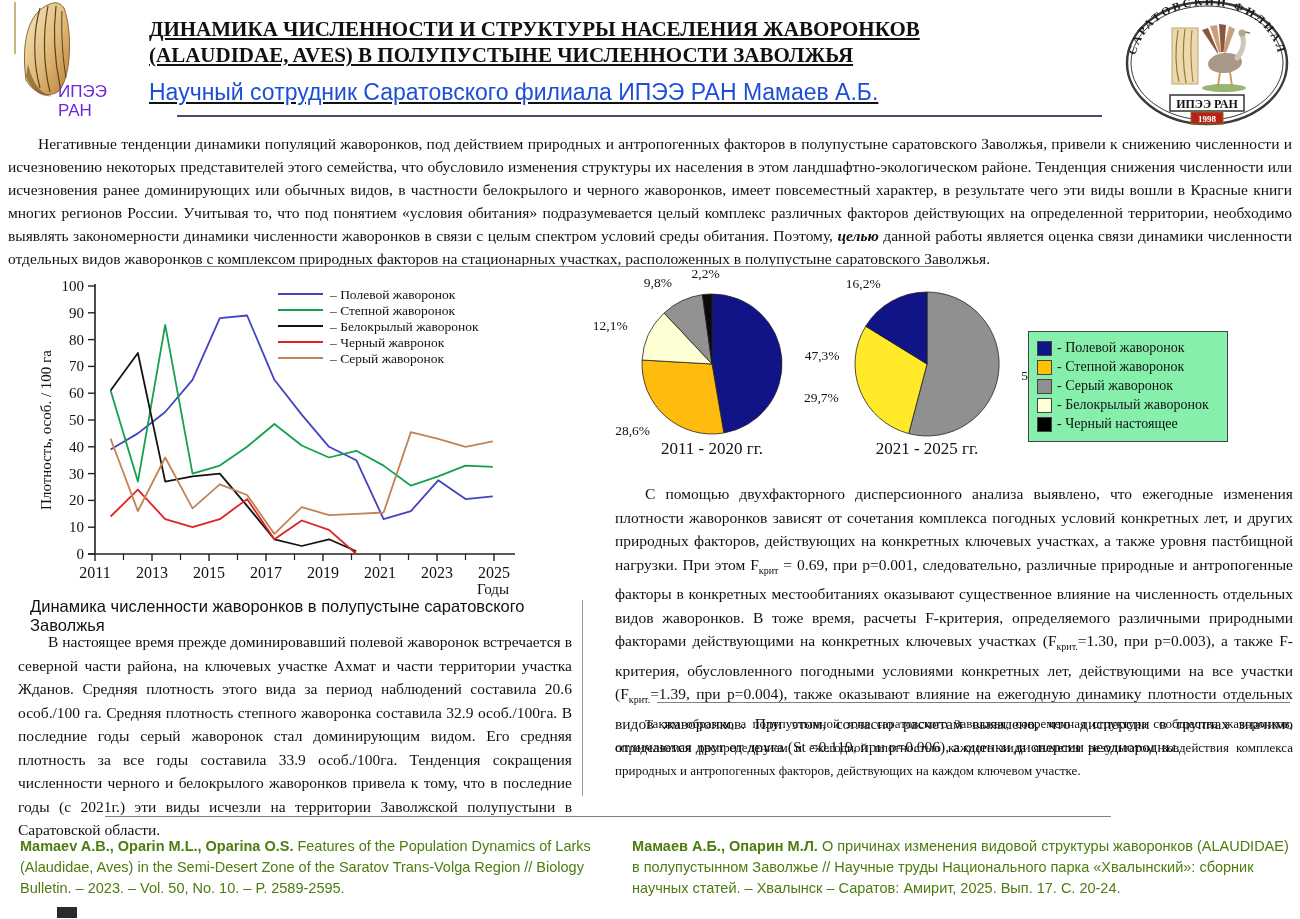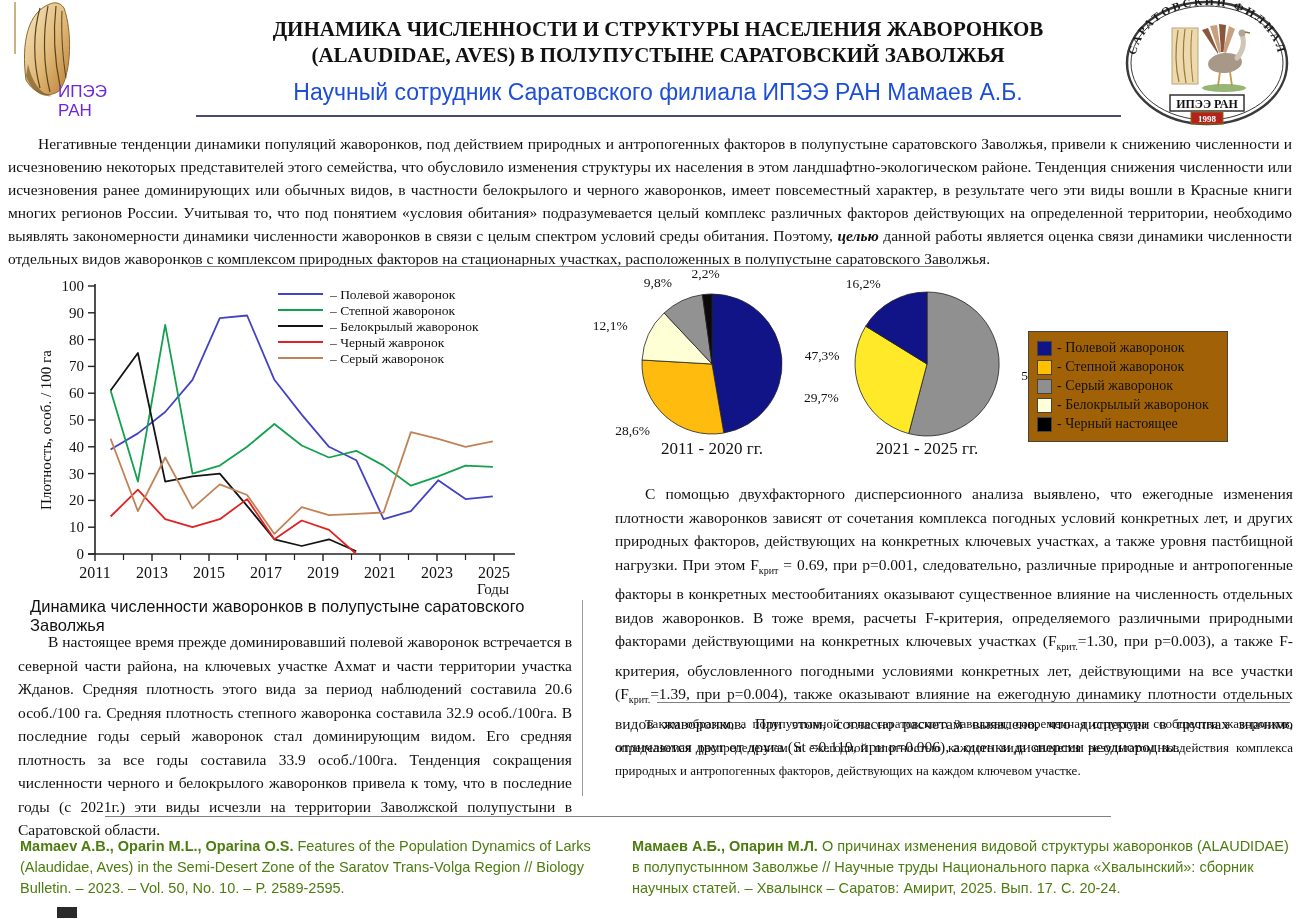--- a/index.html
+++ b/index.html
@@ -5,21 +5,21 @@
   html,body{margin:0;padding:0;}
   body{width:1300px;height:919px;position:relative;background:#ffffff;overflow:hidden;
        font-family:"Liberation Serif",serif;color:#111;}
   .abs{position:absolute;}
 
   
   .logo-left{left:8px;top:2px;width:125px;height:124px;}
   .logo-left svg{position:absolute;left:2px;top:0;}
   .logo-left .inst{position:absolute;left:50px;top:80px;font-family:"Liberation Sans",sans-serif;
                    font-size:17px;line-height:19px;color:#6d28d9;}
-  .title-block{left:168px;top:16px;width:980px;text-align:center;}
+  .title-block{left:149px;top:16px;width:980px;text-align:left;text-decoration:underline;}
   .title-line{font-weight:bold;font-size:21px;line-height:26px;font-family:"Liberation Serif",serif;}
   .subtitle{margin-top:11px;font-family:"Liberation Sans",sans-serif;font-size:23px;color:#1d4ed8;}
   .title-rule{margin:9px auto 0 auto;width:925px;border-top:2px solid #4a4a72;height:0;}
   .seal{left:1122px;top:0px;width:170px;height:128px;}
 
   
   .intro{left:8px;top:132px;width:1284px;font-size:15.5px;line-height:23px;text-align:justify;}
   .intro p{margin:0;text-indent:30px;}
   .em-goal{font-weight:bold;font-style:italic;}
   .hr{border-top:1px solid #808080;height:0;}
@@ -29,21 +29,21 @@
   .line-chart{left:25px;top:280px;}
   .chart-caption{left:30px;top:597px;width:550px;text-align:left;
                  font-family:"Liberation Sans",sans-serif;font-size:16.5px;color:#111;}
   .left-para{left:18px;top:630px;width:554px;font-size:15.5px;line-height:23.5px;text-align:justify;}
   .left-para p{margin:0;text-indent:30px;}
   .v-divider{left:582px;top:600px;height:196px;border-left:1px solid #9a9a9a;width:0;}
 
   
   .pies{left:605px;top:276px;overflow:visible;}
   svg{overflow:visible;}
-  .pie-legend{left:1028px;top:331px;width:182px;border:1.2px solid #444;background:#a16207;
+  .pie-legend{left:1028px;top:331px;width:182px;border:1.2px solid #444;background:#86efac;
               padding:5px 8px 6px 8px;font-size:14px;}
   .pl-row{display:flex;align-items:center;gap:5px;margin:3px 0;}
   .pl-swatch{display:inline-block;width:13px;height:13px;border:1px solid #444;flex:0 0 auto;}
   .stats-para{left:615px;top:482px;width:678px;font-size:15.5px;line-height:23.5px;text-align:justify;}
   .stats-para p{margin:0;text-indent:30px;}
   .stats-para sub{font-size:10px;}
   .hr-right{left:657px;top:702px;width:633px;}
   .conclusion{left:615px;top:712px;width:678px;font-size:13px;line-height:23.5px;text-align:justify;}
   .conclusion p{margin:0;text-indent:30px;}
   .hr-bottom{left:105px;top:816px;width:1006px;}
@@ -77,21 +77,21 @@
     <path d="M 18 62 C 22 80, 30 92, 42 94 C 30 96, 20 86, 16 74 Z" fill="#7a5a28" opacity="0.7"></path>
   </svg>
   <div class="inst">
     <div>ИПЭЭ</div>
     <div>РАН</div>
   </div>
 </div>
 
 <div class="abs title-block">
   <div class="title-line">ДИНАМИКА ЧИСЛЕННОСТИ И СТРУКТУРЫ НАСЕЛЕНИЯ ЖАВОРОНКОВ</div>
-  <div class="title-line">(ALAUDIDAE, AVES) В ПОЛУПУСТЫНЕ САРАТОВСКИЙ ЗАВОЛЖЬЯ</div>
+  <div class="title-line">(ALAUDIDAE, AVES) В ПОЛУПУСТЫНЕ ЧИСЛЕННОСТИ ЗАВОЛЖЬЯ</div>
   <div class="subtitle">Научный сотрудник Саратовского филиала ИПЭЭ РАН Мамаев А.Б.</div>
   <div class="title-rule"></div>
 </div>
 
 <div class="abs seal">
   <svg width="170" height="128" viewBox="0 0 170 128">
     <ellipse cx="85" cy="63" rx="80" ry="61" fill="#ffffff" stroke="#3a3a3a" stroke-width="2.5"></ellipse>
     <ellipse cx="85" cy="63" rx="76" ry="57" fill="none" stroke="#3a3a3a" stroke-width="1"></ellipse>
 
     <rect x="50" y="28" width="26" height="56" fill="#ecd9ae" stroke="#b9a77c" stroke-width="1"></rect>

